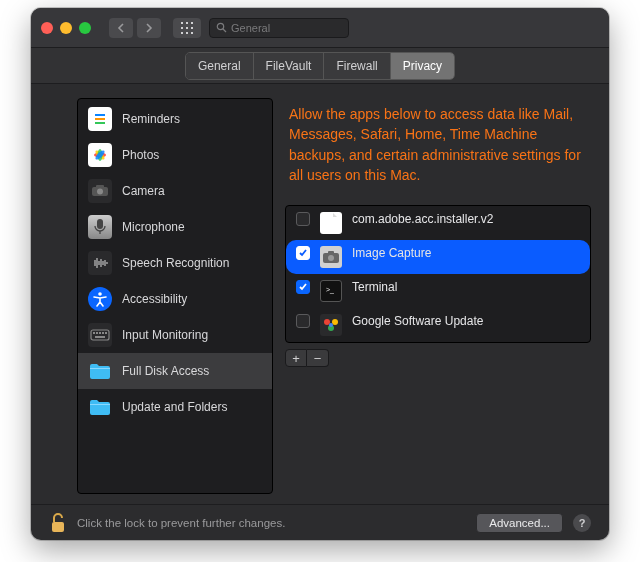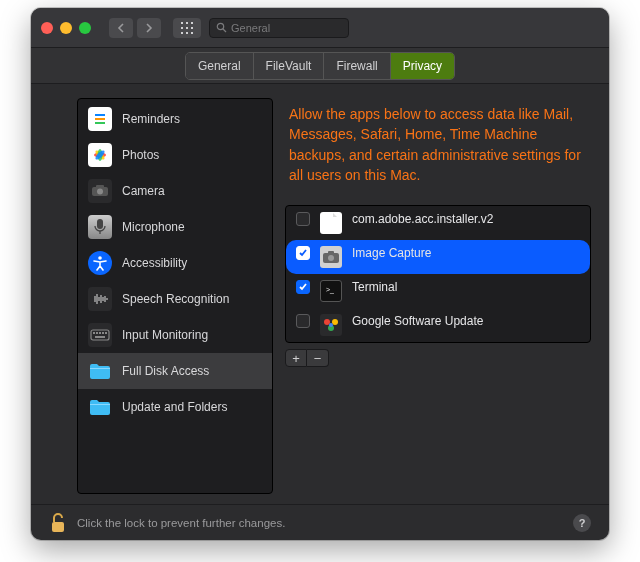--- a/index.html
+++ b/index.html
@@ -11,21 +11,21 @@
   .dot.red { background: #ff5f57; } .dot.yellow { background: #febc2e; } .dot.green { background: #28c840; }
   .nav-group { display:flex; gap:4px; }
   .nav-btn { width: 24px; height: 20px; border-radius: 4px; background: #4a4a4d; display:flex; align-items:center; justify-content:center; color:#9a9a9c; }
   .grid-btn { width: 28px; height: 20px; border-radius:4px; background:#4a4a4d; display:flex; align-items:center; justify-content:center; color:#cfcfd1; margin-left:4px;}
   .title { flex:1; text-align:center; color:#e8e8ea; font-size:13px; font-weight:500; margin-left:-60px; }
   .search { width: 140px; height: 20px; background:#2a2a2c; border:1px solid #1a1a1c; border-radius:4px; display:flex; align-items:center; padding:0 6px; gap:4px; color:#7a7a7c; font-size:11px;}
   .tabs-row { height: 36px; display:flex; align-items:center; justify-content:center; background:#323234; border-bottom:1px solid #1d1d1f;}
   .seg { display:flex; border:1px solid #555; border-radius:5px; overflow:hidden; height:28px; }
   .seg-item { padding: 0 12px; font-size:12px; color:#d0d0d2; background:#3a3a3c; display:flex; align-items:center; border-right:1px solid #555; cursor:default;}
   .seg-item:last-child { border-right:none; }
-  .seg-item.active { background:#4d7c0f; color:#fff; }
+  .seg-item.active { background:#737373; color:#fff; }
   .content { flex:1; padding: 14px 18px 10px 18px; display:flex; gap:12px; }
   .sidebar { width: 196px; background:#1e1e20; border:1px solid #000; border-radius:4px; display:flex; flex-direction:column; padding:2px 0; overflow:hidden;margin-left:28px;}
   .sb-item { display:flex; align-items:center; gap:10px; padding:6px 10px; color:#d8d8da; font-size:12px; min-height:34px;}
   .sb-item.selected { background:#3c3c3e; }
   .sb-icon { width:24px; height:24px; border-radius:4px; display:flex; align-items:center; justify-content:center; flex-shrink:0; }
   .main { flex:1; display:flex; flex-direction:column; }
   .desc { color:#f97316; font-size:14px; line-height:1.45; padding:6px 4px 20px 4px; }
   .apps-box { background:#1e1e20; border:1px solid #000; border-radius:4px; flex-grow:0; }
   .app-row { display:flex; align-items:flex-start; gap:10px; padding:6px 10px; min-height:34px; font-size:12px; color:#e6e6e8;border-radius:10px;}
   .app-row.selected { background:#0a5cff; color:#e5e5e5; }
@@ -140,46 +140,46 @@
         <div class="sb-icon" style="background:linear-gradient(#ccc,#888);">
           <svg width="14" height="18" viewBox="0 0 14 18">
               <rect x="4" y="1" width="6" height="10" rx="3" fill="#444"></rect>
               <path d="M2 8 a5 5 0 0 0 10 0" stroke="#444" stroke-width="1.3" fill="none"></path>
               <line x1="7" y1="13" x2="7" y2="16" stroke="#444" stroke-width="1.3"></line>
             </svg>
         </div>
         <span>Microphone</span>
       </div>
       <div class="sb-item">
-        <div class="sb-icon" style="background:#0a66ff;border-radius:50%;">
-          <svg width="18" height="18" viewBox="0 0 18 18">
-              <circle cx="9" cy="4" r="1.8" fill="#fff"></circle>
-              <path d="M3 7 L9 8 L15 7 M9 8 L9 12 M9 12 L6 16 M9 12 L12 16" stroke="#fff" stroke-width="1.6" stroke-linecap="round" fill="none"></path>
-            </svg>
-        </div>
-        <span>Accessibility</span>
-      </div>
-      <div class="sb-item">
         <div class="sb-icon" style="background:#2a2a2c;">
           <svg width="18" height="14" viewBox="0 0 18 14">
               <g stroke="#aaa" stroke-width="1.4">
                 <line x1="2" y1="7" x2="2" y2="7"></line>
                 <line x1="4" y1="4" x2="4" y2="10"></line>
                 <line x1="6" y1="2" x2="6" y2="12"></line>
                 <line x1="8" y1="5" x2="8" y2="9"></line>
                 <line x1="10" y1="3" x2="10" y2="11"></line>
                 <line x1="12" y1="5" x2="12" y2="9"></line>
                 <line x1="14" y1="4" x2="14" y2="10"></line>
                 <line x1="16" y1="6" x2="16" y2="8"></line>
               </g>
             </svg>
         </div>
         <span>Speech Recognition</span>
       </div>
       <div class="sb-item">
+        <div class="sb-icon" style="background:#0a66ff;border-radius:50%;">
+          <svg width="18" height="18" viewBox="0 0 18 18">
+              <circle cx="9" cy="4" r="1.8" fill="#fff"></circle>
+              <path d="M3 7 L9 8 L15 7 M9 8 L9 12 M9 12 L6 16 M9 12 L12 16" stroke="#fff" stroke-width="1.6" stroke-linecap="round" fill="none"></path>
+            </svg>
+        </div>
+        <span>Accessibility</span>
+      </div>
+      <div class="sb-item">
         <div class="sb-icon" style="background:#2a2a2c;">
           <svg width="20" height="12" viewBox="0 0 20 12">
               <rect x="1" y="1" width="18" height="10" rx="2" fill="none" stroke="#888" stroke-width="1.2"></rect>
               <g fill="#888">
                 <rect x="3" y="3" width="2" height="2"></rect>
                 <rect x="6" y="3" width="2" height="2"></rect>
                 <rect x="9" y="3" width="2" height="2"></rect>
                 <rect x="12" y="3" width="2" height="2"></rect>
                 <rect x="15" y="3" width="2" height="2"></rect>
                 <rect x="5" y="7" width="10" height="2"></rect>
@@ -273,16 +273,17 @@
   </div>
 
   <div class="footer">
     <div class="lock">
       <svg width="18" height="22" viewBox="0 0 18 22">
           <path d="M5 10 L5 6 a4 4 0 0 1 8 0" stroke="#d9a84a" stroke-width="2" fill="none"></path>
           <rect x="3" y="10" width="12" height="10" rx="2" fill="#e8b559"></rect>
         </svg>
     </div>
     <div class="footer-text">Click the lock to prevent further changes.</div>
+    <div class="adv-btn">Advanced...</div>
     <div class="help-btn">?</div>
   </div>
 
 </div>
 
 </body></html>

